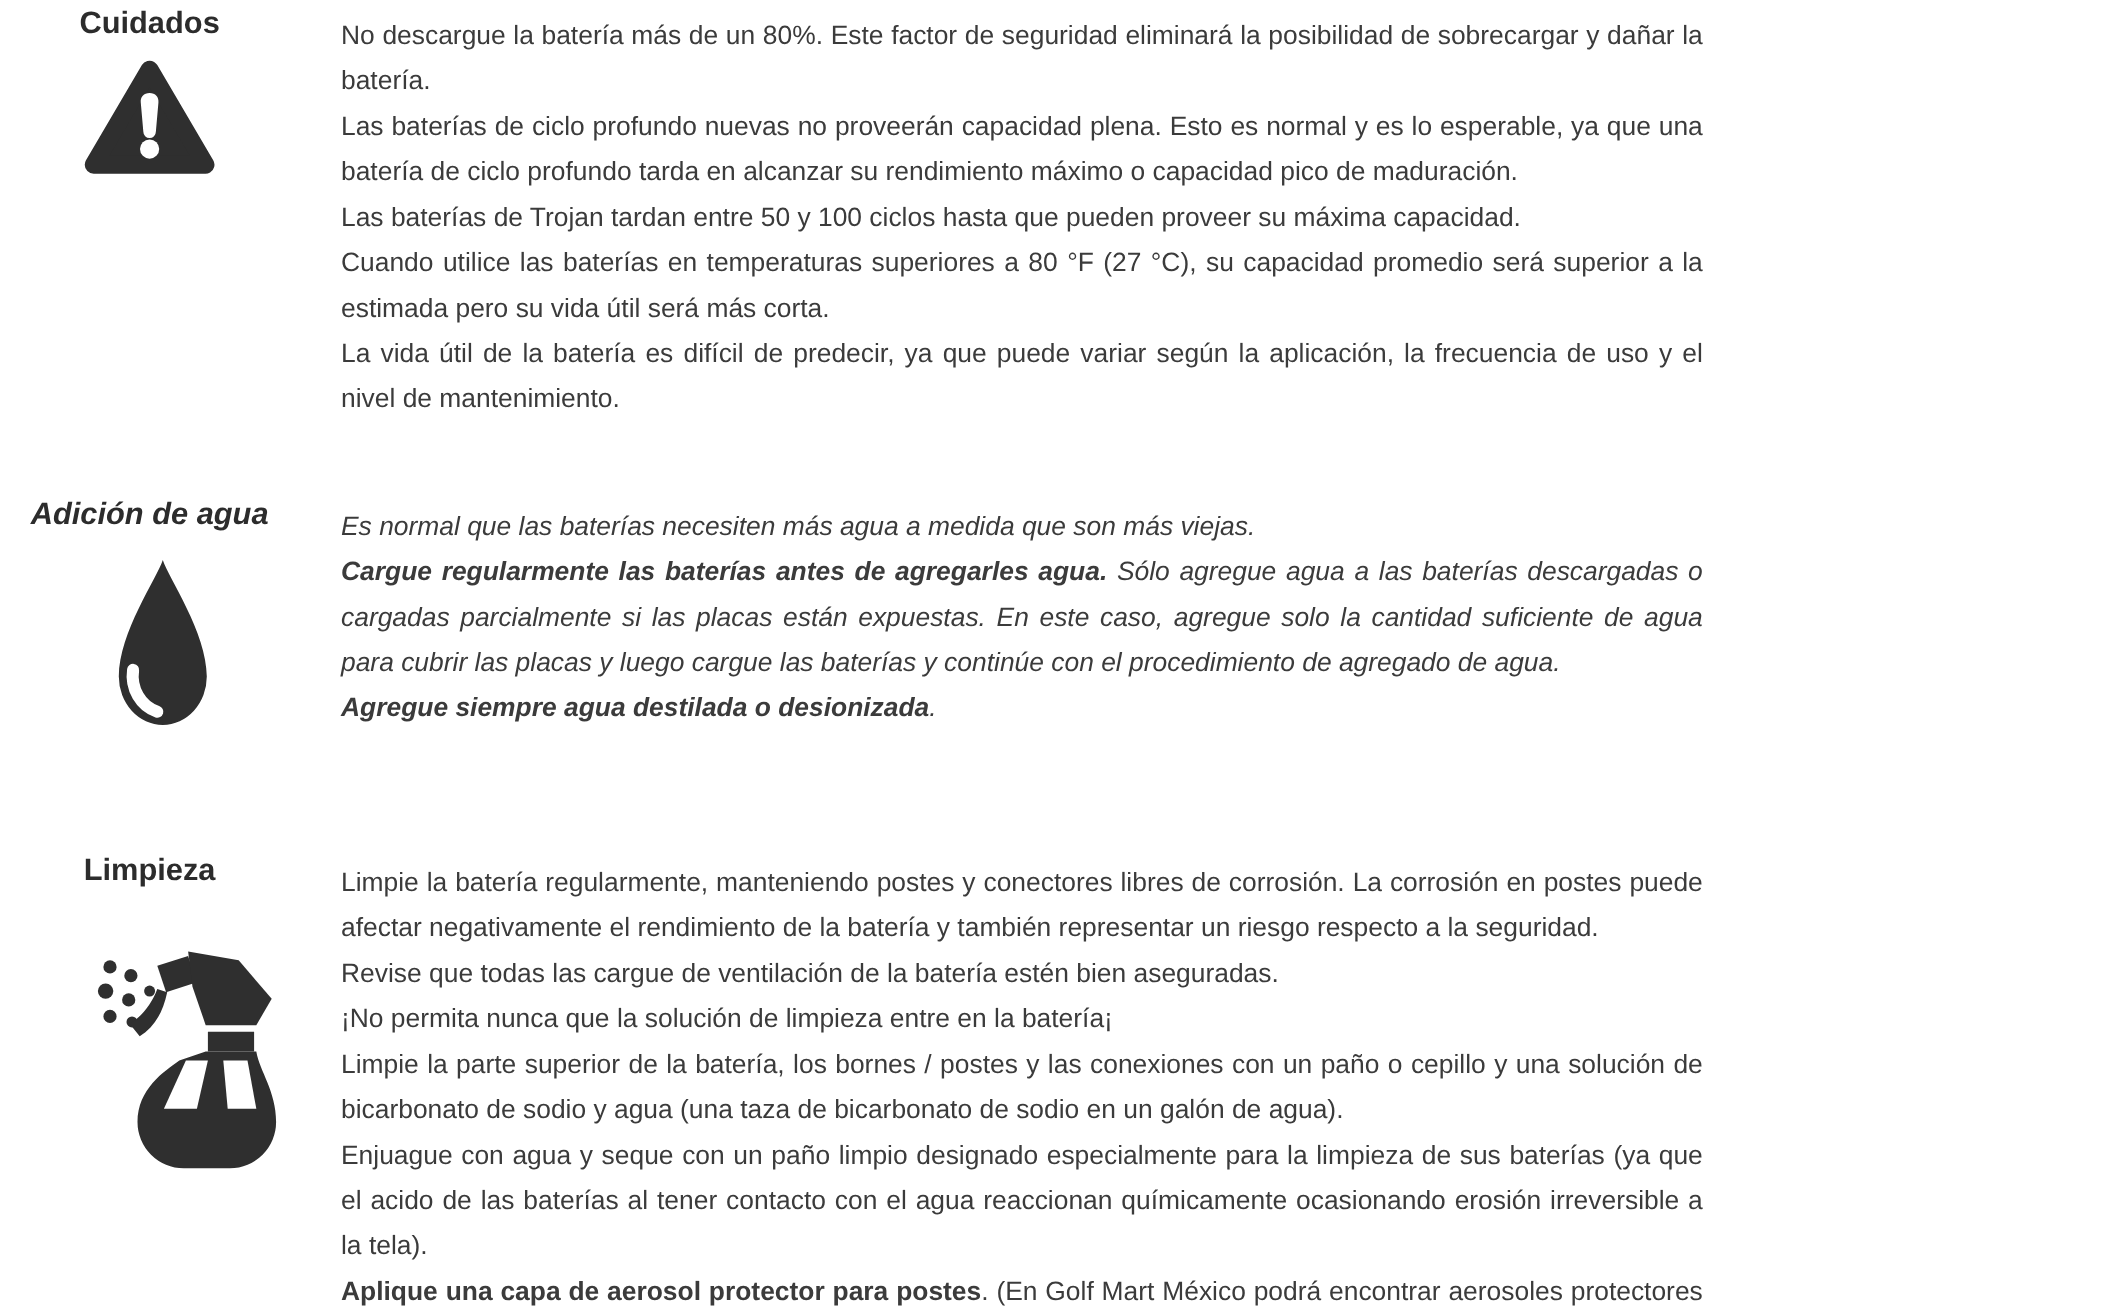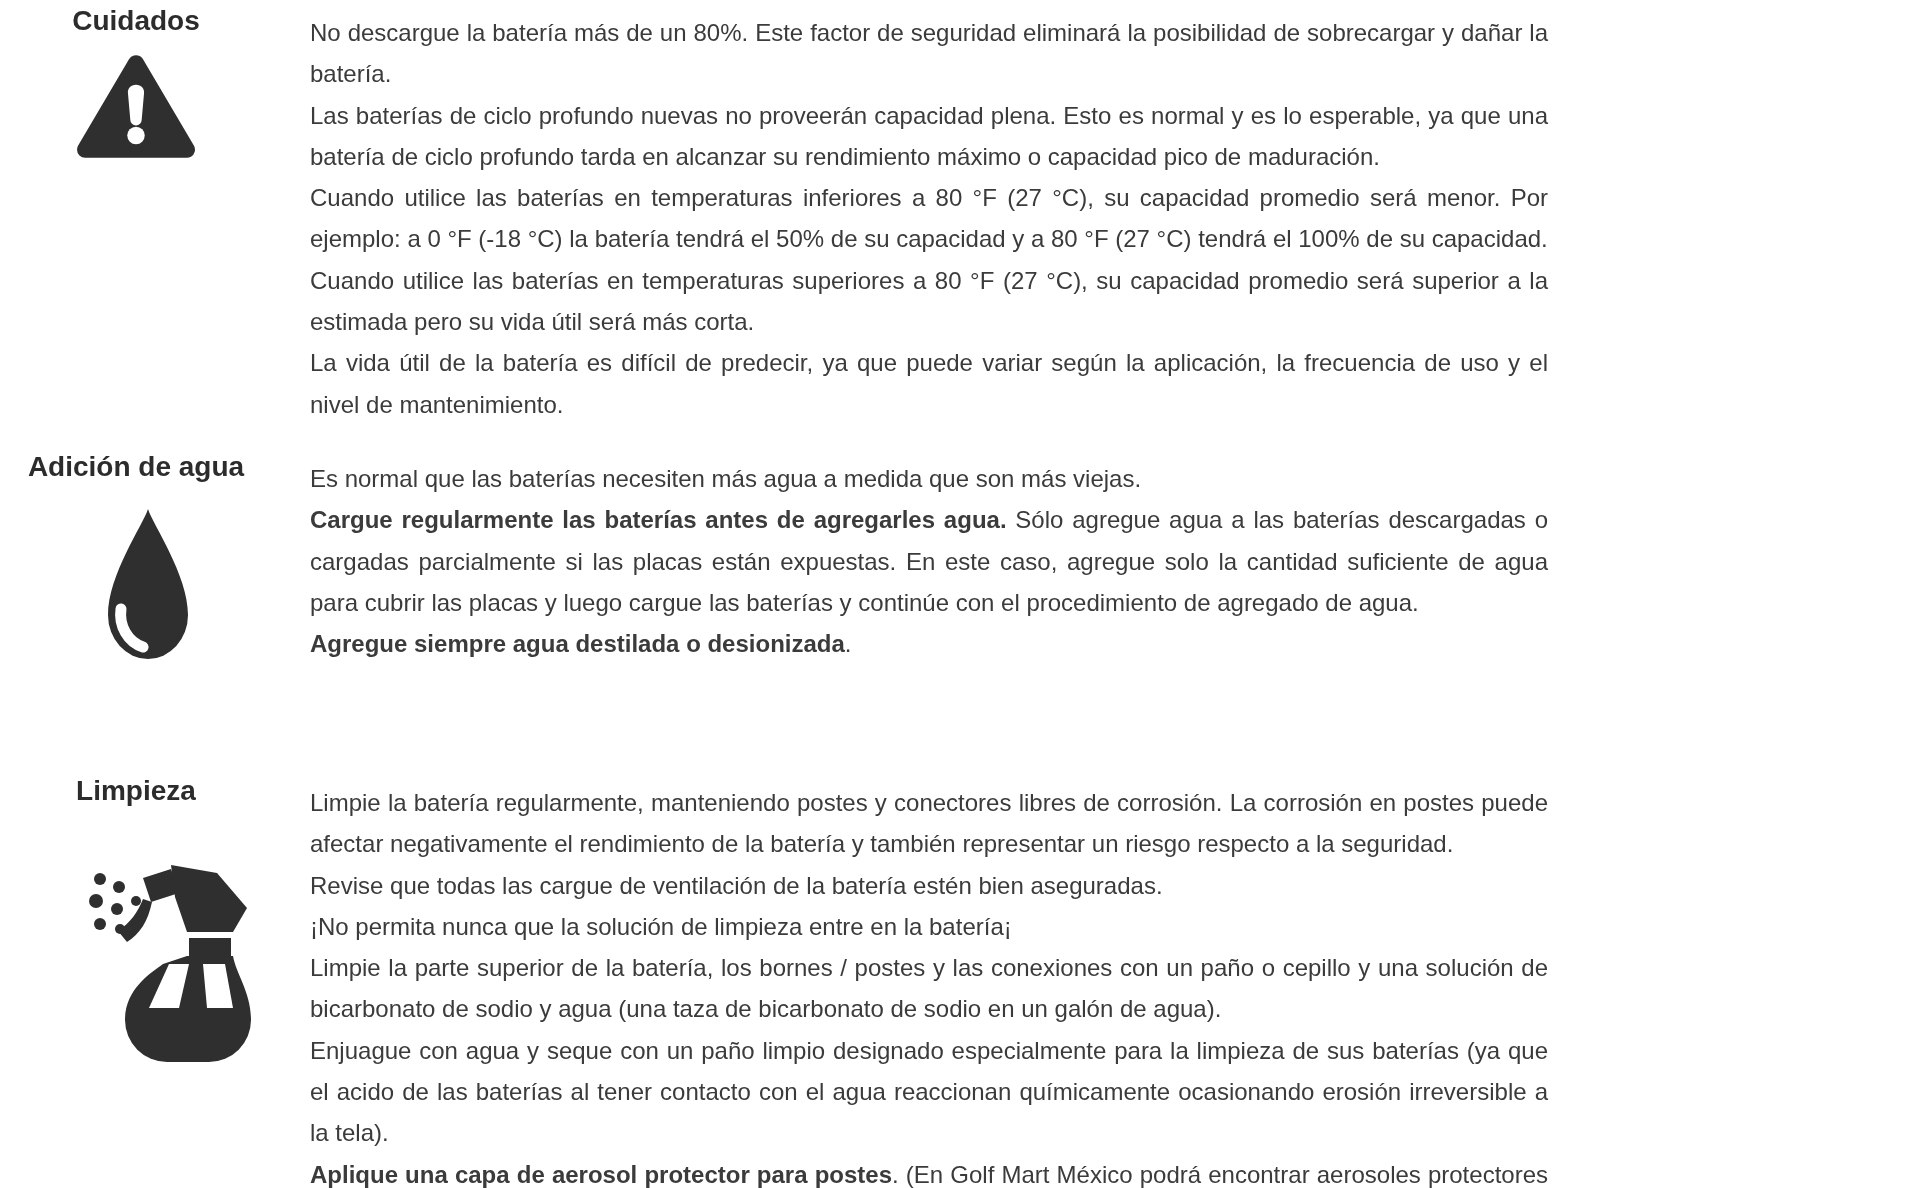--- a/index.html
+++ b/index.html
@@ -41,21 +41,21 @@
     padding-top: 8px;
     text-align: justify;
     font-size: 24px;
     line-height: 41.3px;
     color: #3b3b3b;
   }
   .para { margin: 0; }
   .b { font-weight: bold; }
   .icon { color: #2f2f2f; display: block; }
   #section-cuidados { top: 4px; }
-  #section-agua     { top: 450px; }
+  #section-agua     { top: 450px; font-style: italic; }
   #section-limpieza { top: 774px; }
   .icon-triangle { width: 122px; height: 106px; margin-top: 15px; }
   .icon-drop     { width: 100px; height: 160px; margin-top: 21px; margin-left: 24px; }
   .icon-spray    { width: 168px; height: 226px; margin-top: 34px; margin-left: 70px; }
 </style>
 </head>
 <body>
 
 <div>
 
@@ -64,21 +64,21 @@
       <h2 class="heading">Cuidados</h2>
       <svg class="icon icon-triangle" viewBox="0 0 120 104" aria-hidden="true">
         <path d="M60 10 L110 95 H10 Z" fill="currentColor" stroke="currentColor" stroke-width="16" stroke-linejoin="round"></path>
         <path d="M60 31 c-5.2 0 -8.4 3.6 -7.9 8.4 l2.3 26.2 a5.6 5.6 0 0 0 11.2 0 l2.3 -26.2 C68.4 34.6 65.2 31 60 31 Z" fill="#ffffff"></path>
         <circle cx="60" cy="81" r="8.6" fill="#ffffff"></circle>
       </svg>
     </div>
     <div class="body">
       <p class="para"><span>No descargue la batería más de un 80%. Este factor de seguridad eliminará la posibilidad de sobrecargar y dañar la batería.</span></p>
       <p class="para"><span>Las baterías de ciclo profundo nuevas no proveerán capacidad plena. Esto es normal y es lo esperable, ya que una batería de ciclo profundo tarda en alcanzar su rendimiento máximo o capacidad pico de maduración.</span></p>
-      <p class="para"><span>Cuando utilice las baterías en temperaturas inferiores a 80 °F (27 °C), su capacidad promedio será menor. Por ejemplo: a 0 °F (-18 °C) la batería tendrá el 50% de su capacidad y a 80 °F (27 °C) tendrá el 100% de su capacidad.</span></p>
+      <p class="para"><span>Las baterías de Trojan tardan entre 50 y 100 ciclos hasta que pueden proveer su máxima capacidad.</span></p>
       <p class="para"><span>Cuando utilice las baterías en temperaturas superiores a 80 °F (27 °C), su capacidad promedio será superior a la estimada pero su vida útil será más corta.</span></p>
       <p class="para"><span>La vida útil de la batería es difícil de predecir, ya que puede variar según la aplicación, la frecuencia de uso y el nivel de mantenimiento.</span></p>
     </div>
   </div>
 
   <div class="section" id="section-agua">
     <div class="side">
       <h2 class="heading">Adición de agua</h2>
       <svg class="icon icon-drop" viewBox="0 0 100 160" aria-hidden="true">
         <path d="M50 4 C45 20 10 70 10 110 a40 44 0 0 0 80 0 C90 70 55 20 50 4 Z" fill="currentColor"></path>

